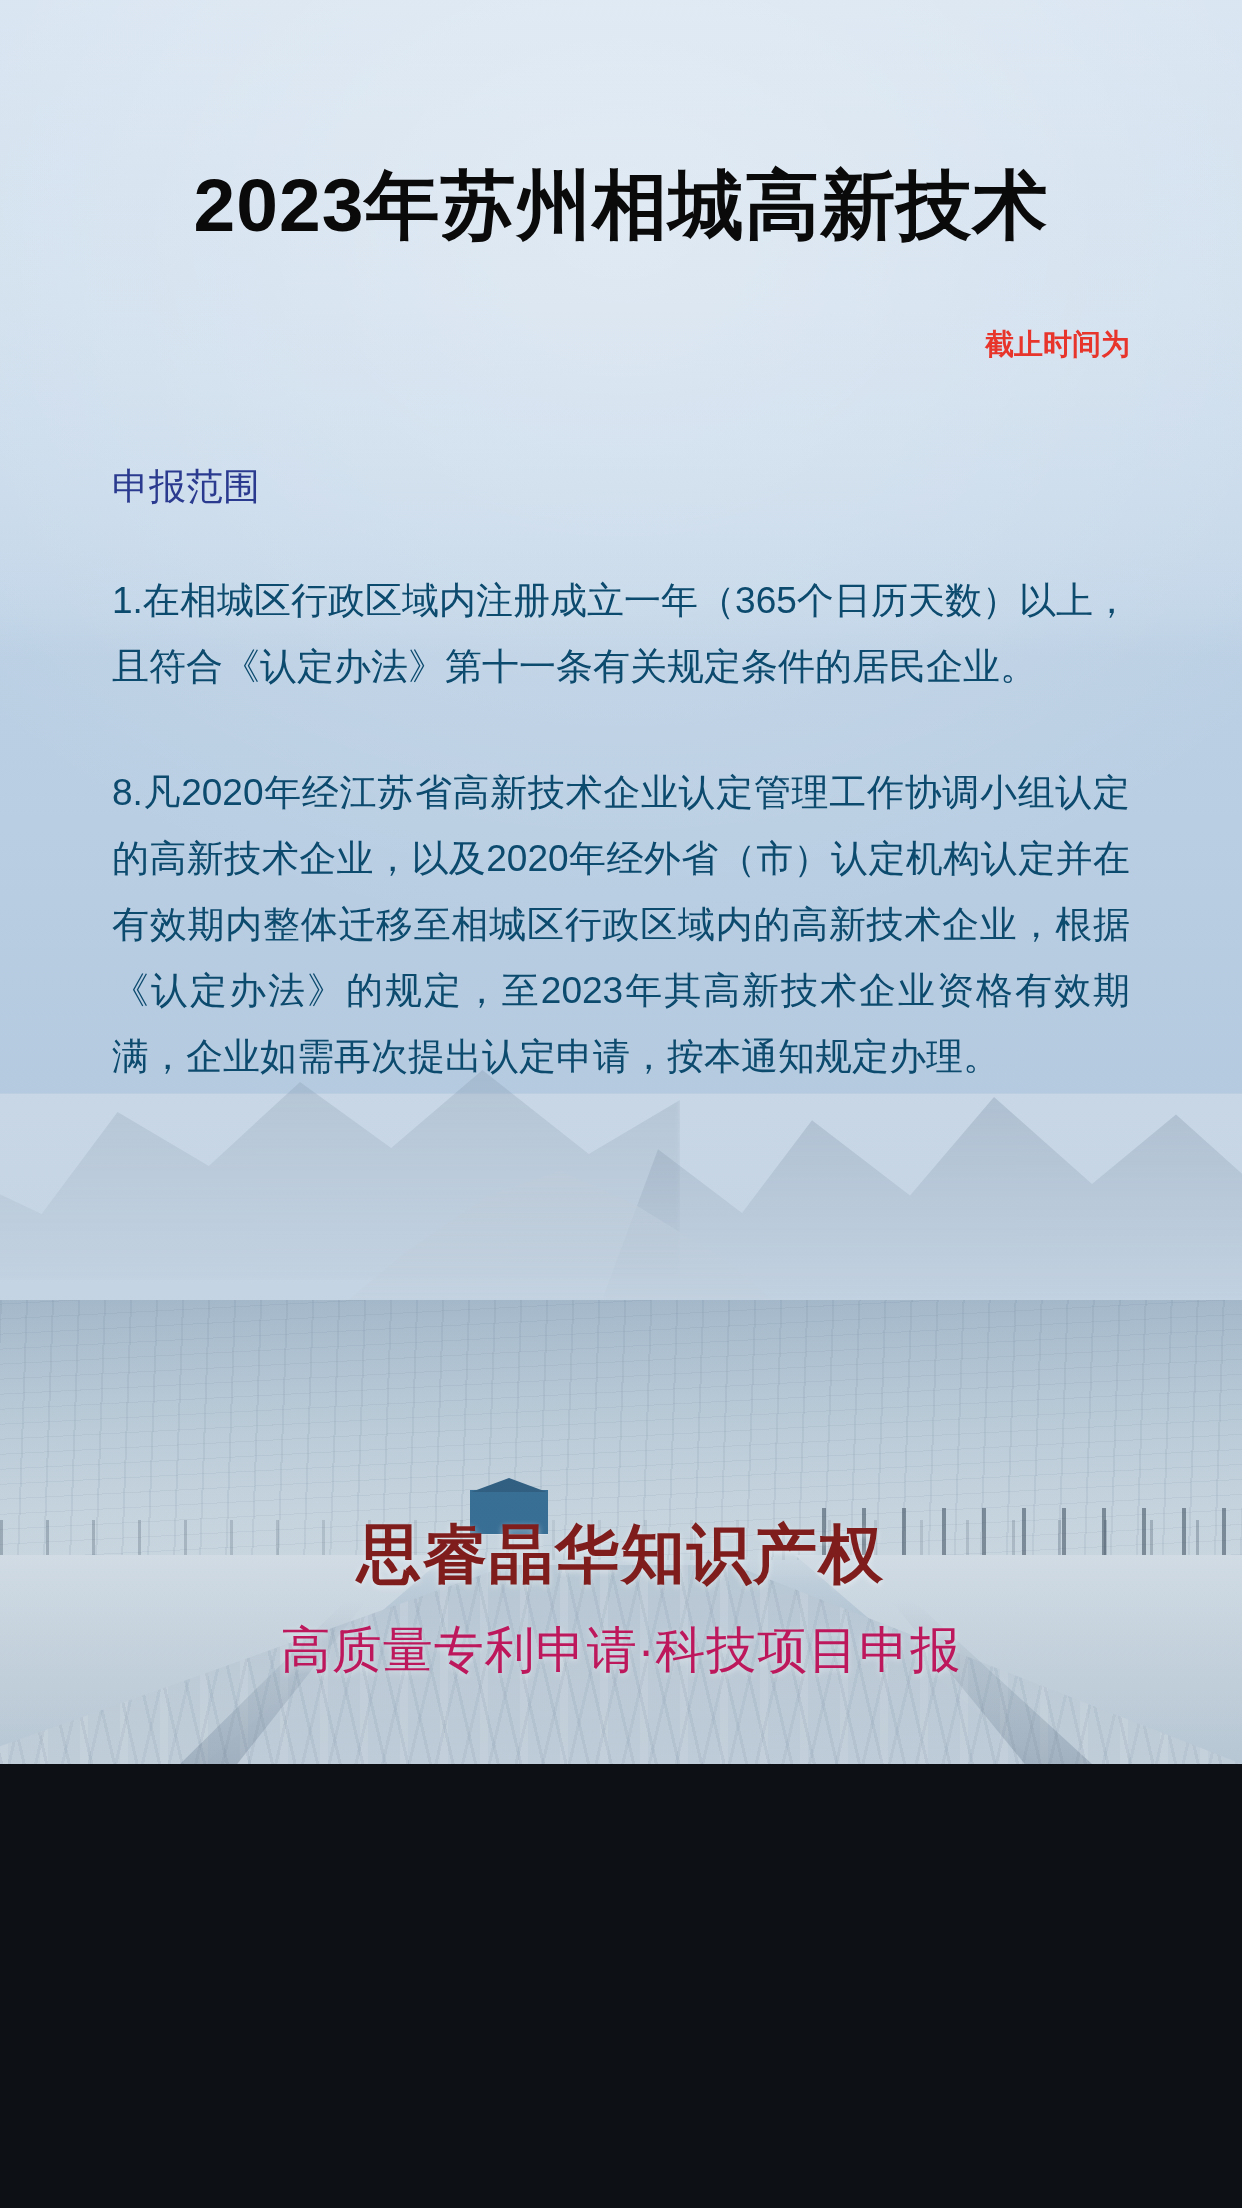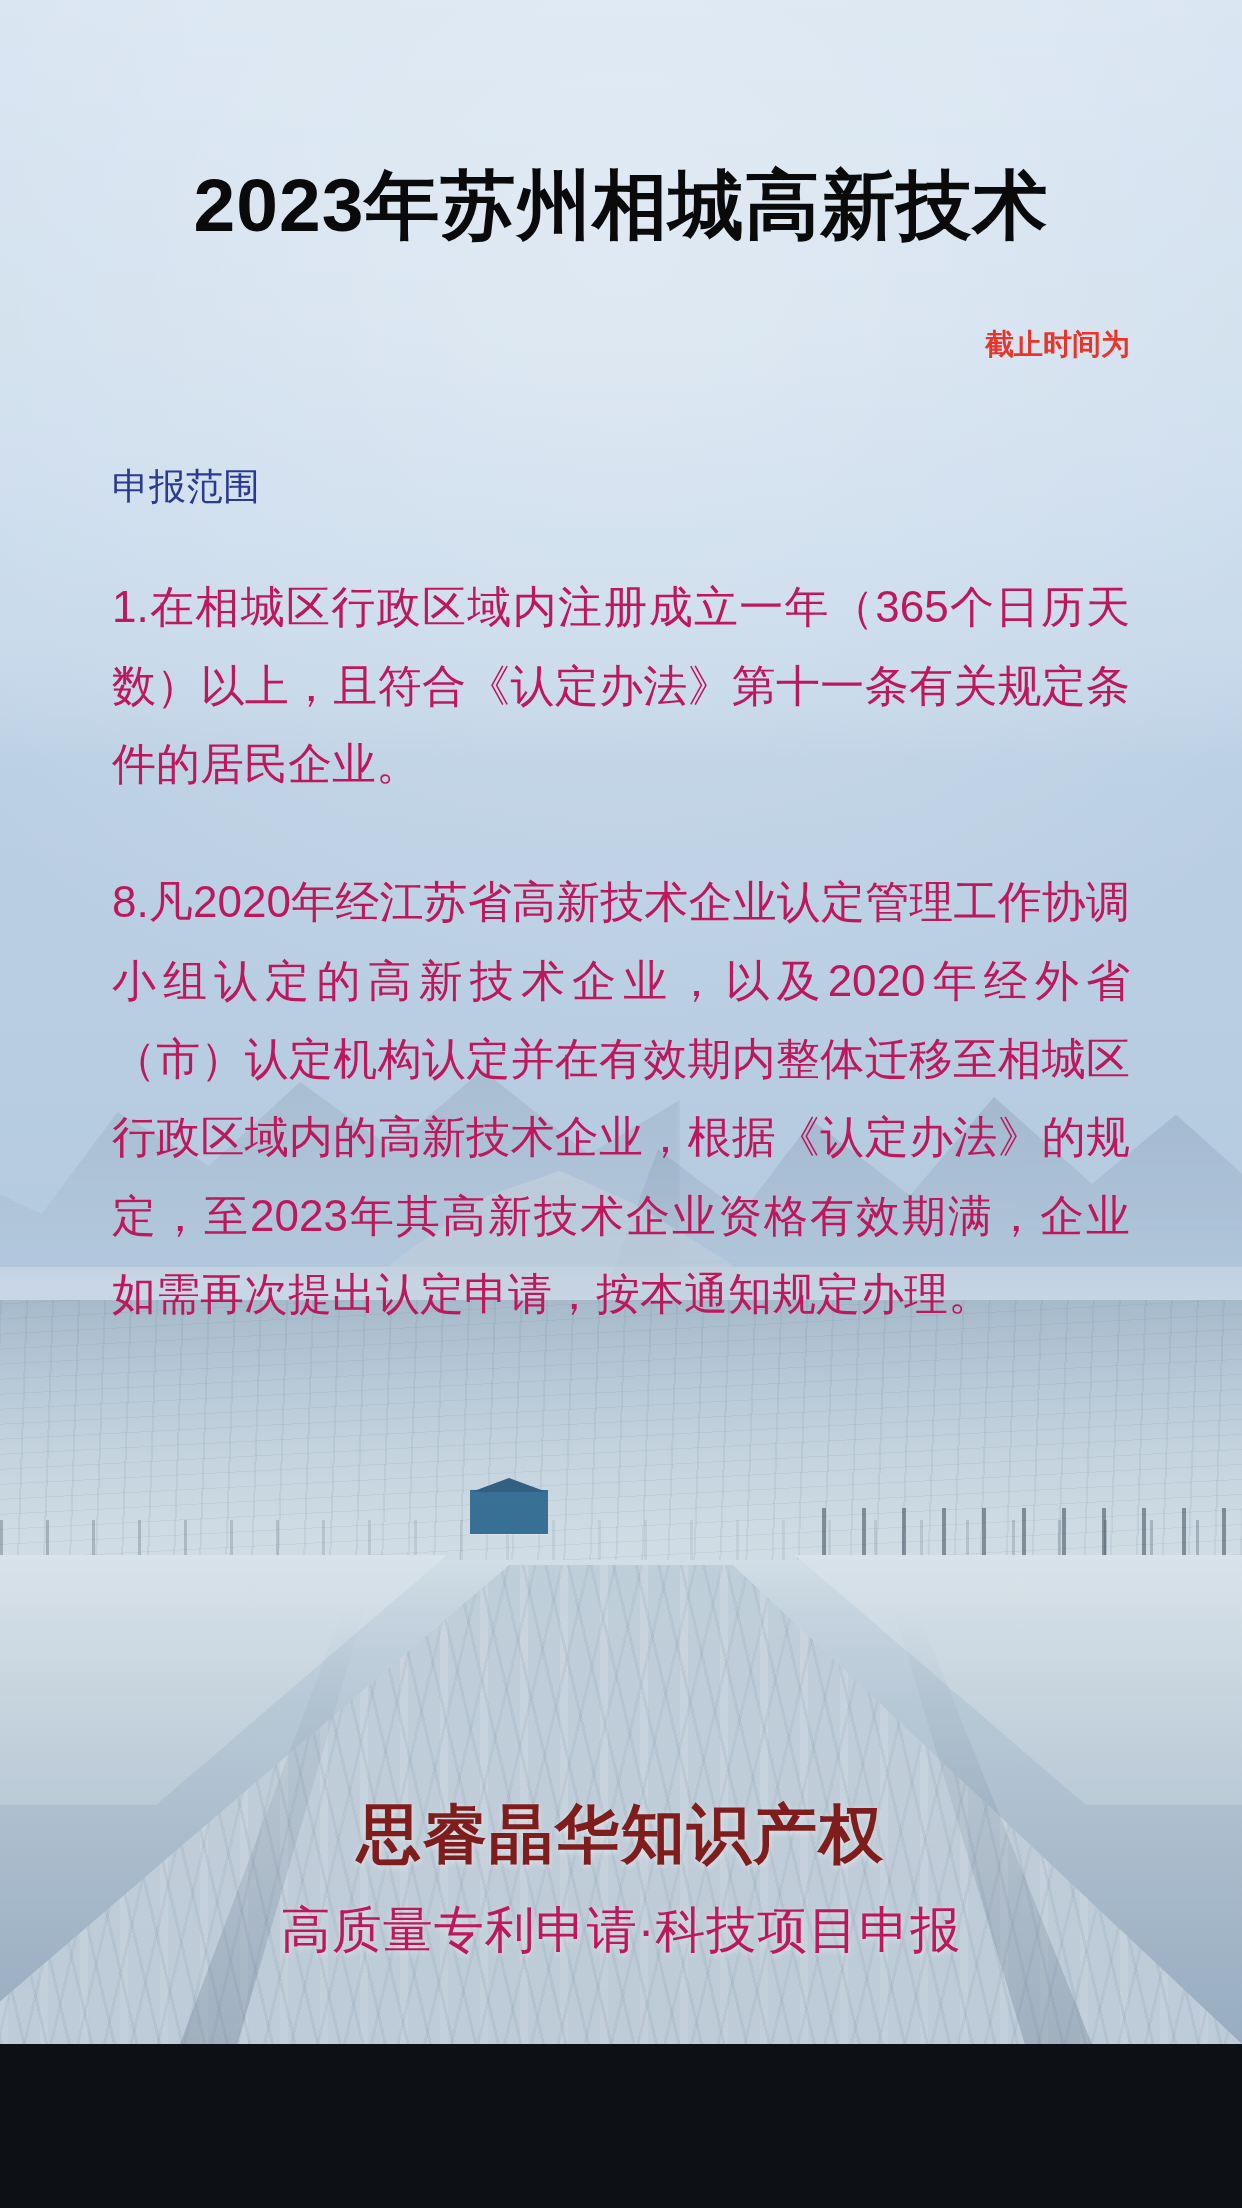--- a/index.html
+++ b/index.html
@@ -6,21 +6,21 @@
     margin: 0;
     padding: 0;
     background: #0d1116;
   }
   body {
     font-family: "Liberation Sans", "DejaVu Sans", sans-serif;
   }
   .poster {
     position: relative;
     width: 1242px;
-    height: 2044px;
+    height: 1764px;
     overflow: hidden;
     background: #cfdcea;
   }
 
   
   .bg {
     position: absolute;
     inset: 0;
     background:
       
@@ -215,22 +215,22 @@
   .deadline .dl-dates { display: block; }
 
   .section-label {
     margin-top: 92px;
     color: #2a3a8f;
     font-size: 37px;
     line-height: 1.5;
   }
   .para {
     margin-top: 54px;
-    color: #be185d;
-    font-size: 44px;
+    color: #0c4a6e;
+    font-size: 37px;
     line-height: 1.78;
     text-align: justify;
     text-justify: inter-ideograph;
   }
   .para.p2 { margin-top: 60px; }
 
   
   .brand {
     position: absolute;
     left: 0;

